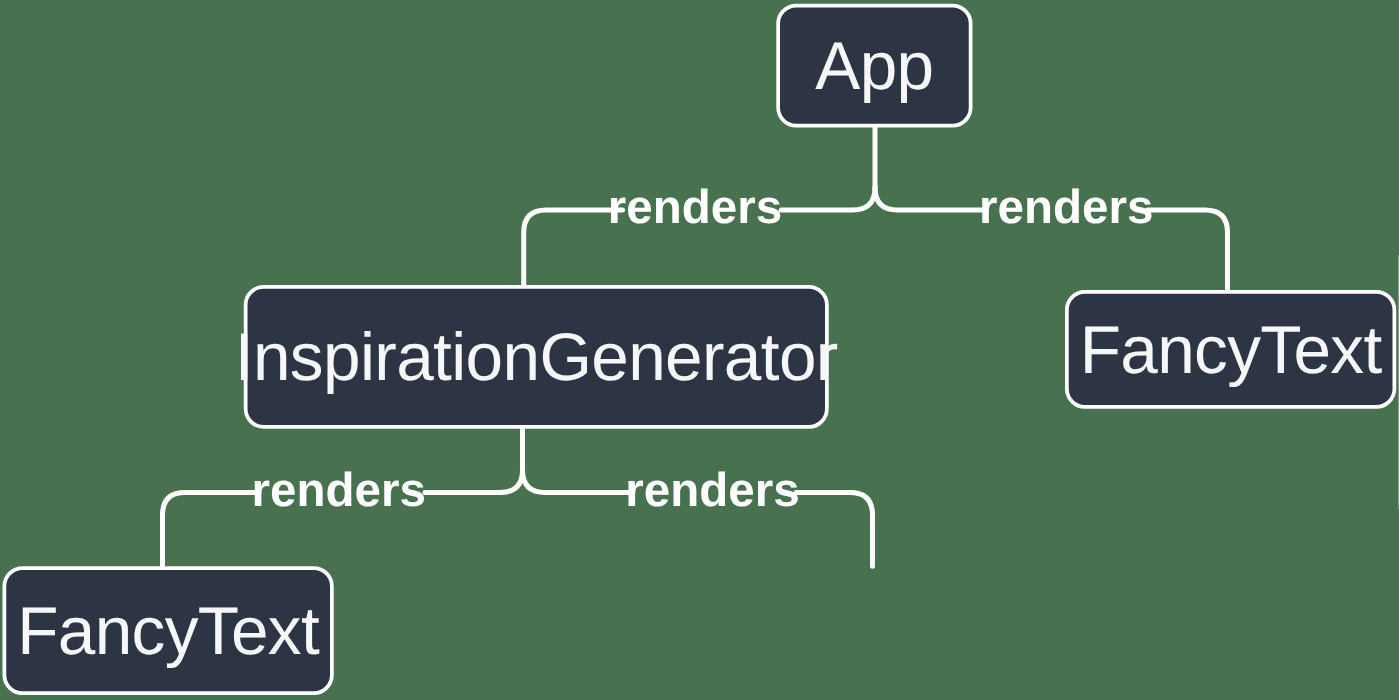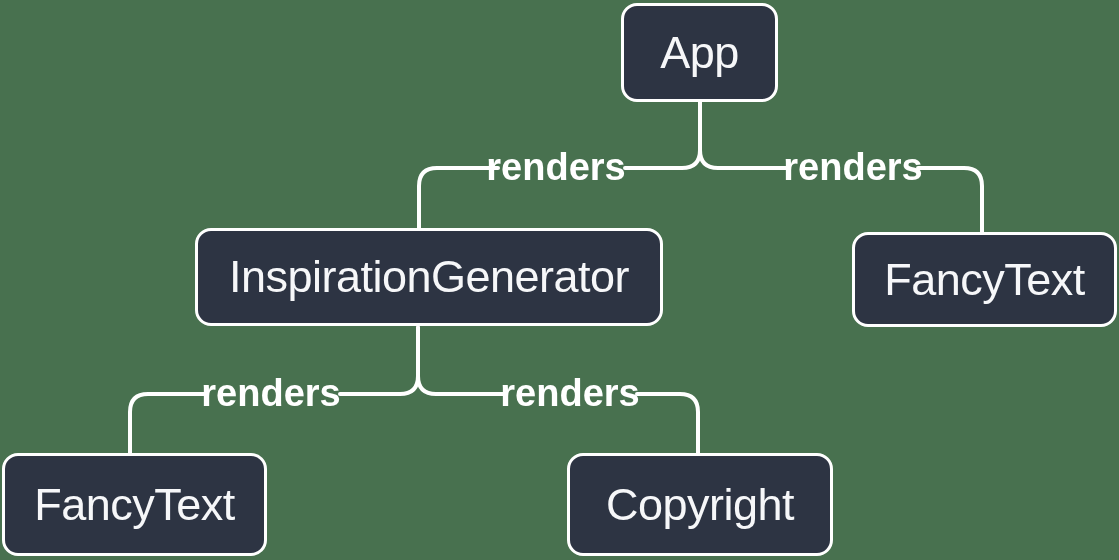--- a/index.html
+++ b/index.html
@@ -33,21 +33,21 @@
   }
   .node {
     position: absolute;
     display: flex;
     align-items: center;
     justify-content: center;
     background: var(--node-fill);
     border: 3px solid var(--node-border);
     border-radius: 16px;
     color: var(--node-text);
-    font-size: 45px;
+    font-size: 54px;
     font-weight: 500;
     letter-spacing: -0.5px;
     white-space: nowrap;
   }
   .edge-label {
     position: absolute;
     transform: translate(-50%, -50%);
     color: var(--edge-label-text);
     font-size: 38px;
     font-weight: 700;
@@ -71,27 +71,26 @@
       <path d="M418 327 V376"></path>
       <path d="M418 376 Q418 394 400 394 H340"></path>
       <path d="M205 394 H148 Q130 394 130 412 V453"></path>
       <path d="M418 376 Q418 394 436 394 H503"></path>
       <path d="M637 394 H680 Q698 394 698 412 V453"></path>
     </g>
   </svg>
 
   <div class="node" style="left:621px; top:3px; width:157px; height:99px;">App</div>
 
-  <div class="node" style="left:195px; top:228px; width:468px; height:98px;">InspirationGenerator</div>
+  <div class="node" style="left:195px; top:228px; width:468px; height:115px;">InspirationGenerator</div>
 
   <div class="node" style="left:852px; top:232px; width:265px; height:95px;">FancyText</div>
 
   <div class="node" style="left:2px; top:453px; width:265px; height:103px;">FancyText</div>
 
-  <div class="node" style="left:567px; top:453px; width:266px; height:103px;">Copyright</div>
 
   <div class="edge-label" style="left:556px; top:167px;">renders</div>
 
   <div class="edge-label" style="left:853px; top:167px;">renders</div>
 
   <div class="edge-label" style="left:271px; top:393px;">renders</div>
 
   <div class="edge-label" style="left:570px; top:393px;">renders</div>
 
 </div>

